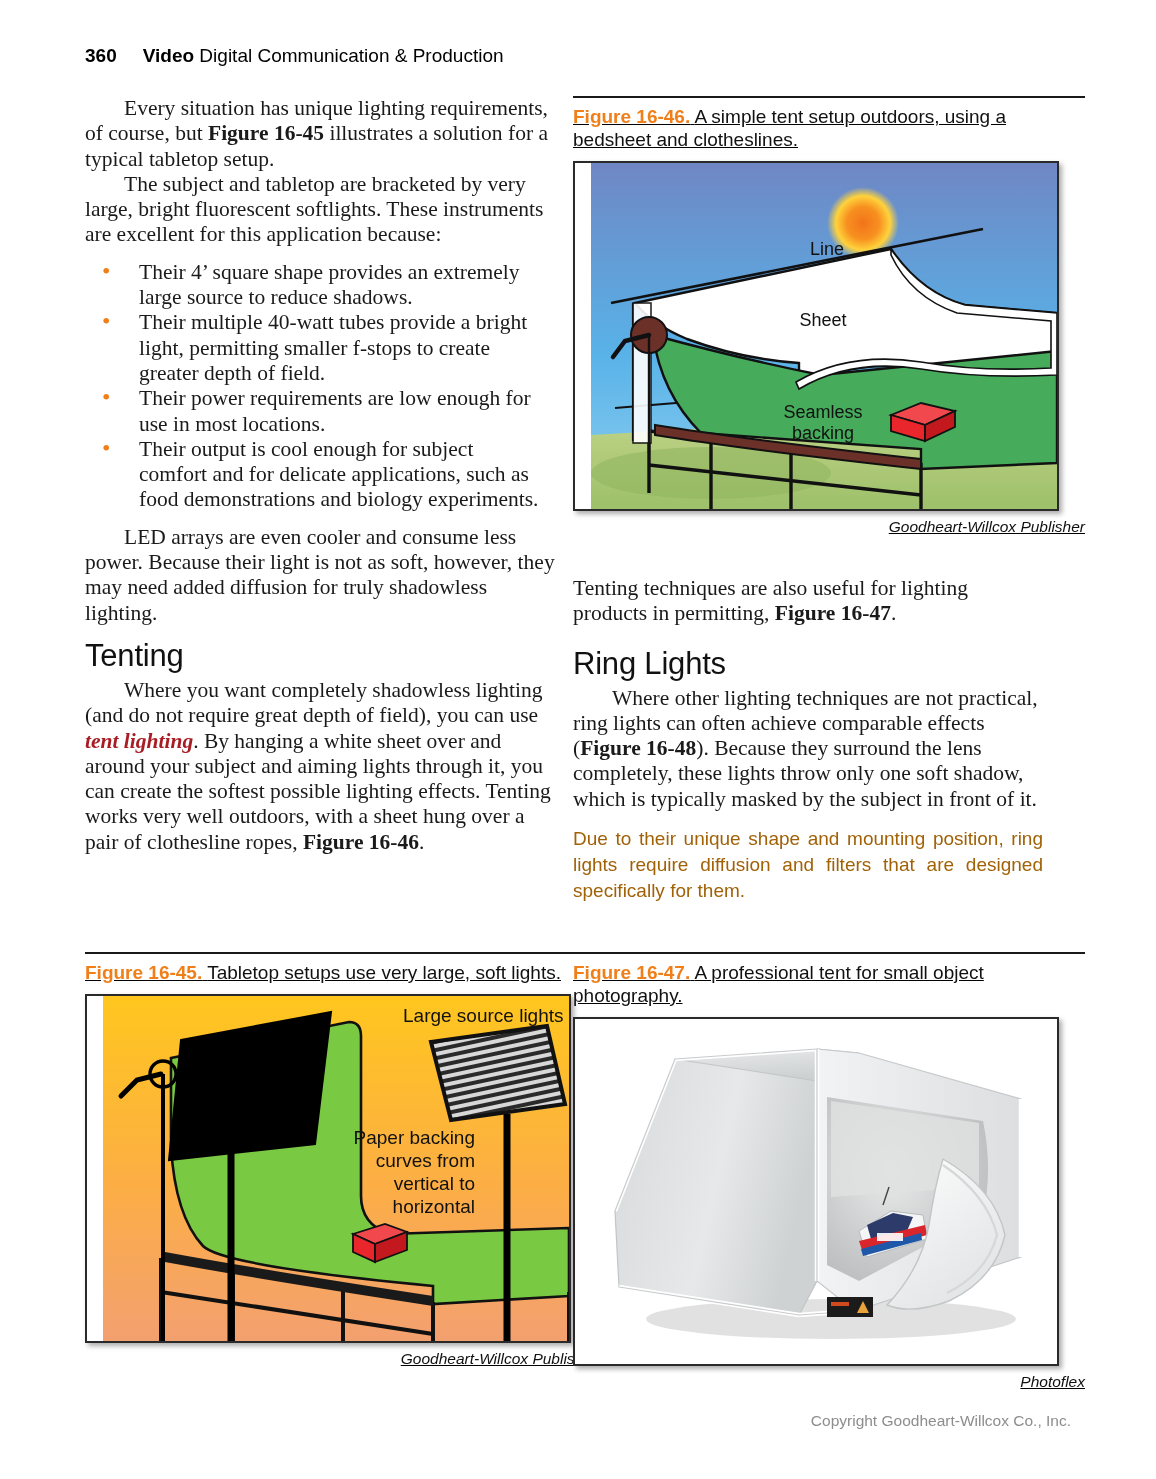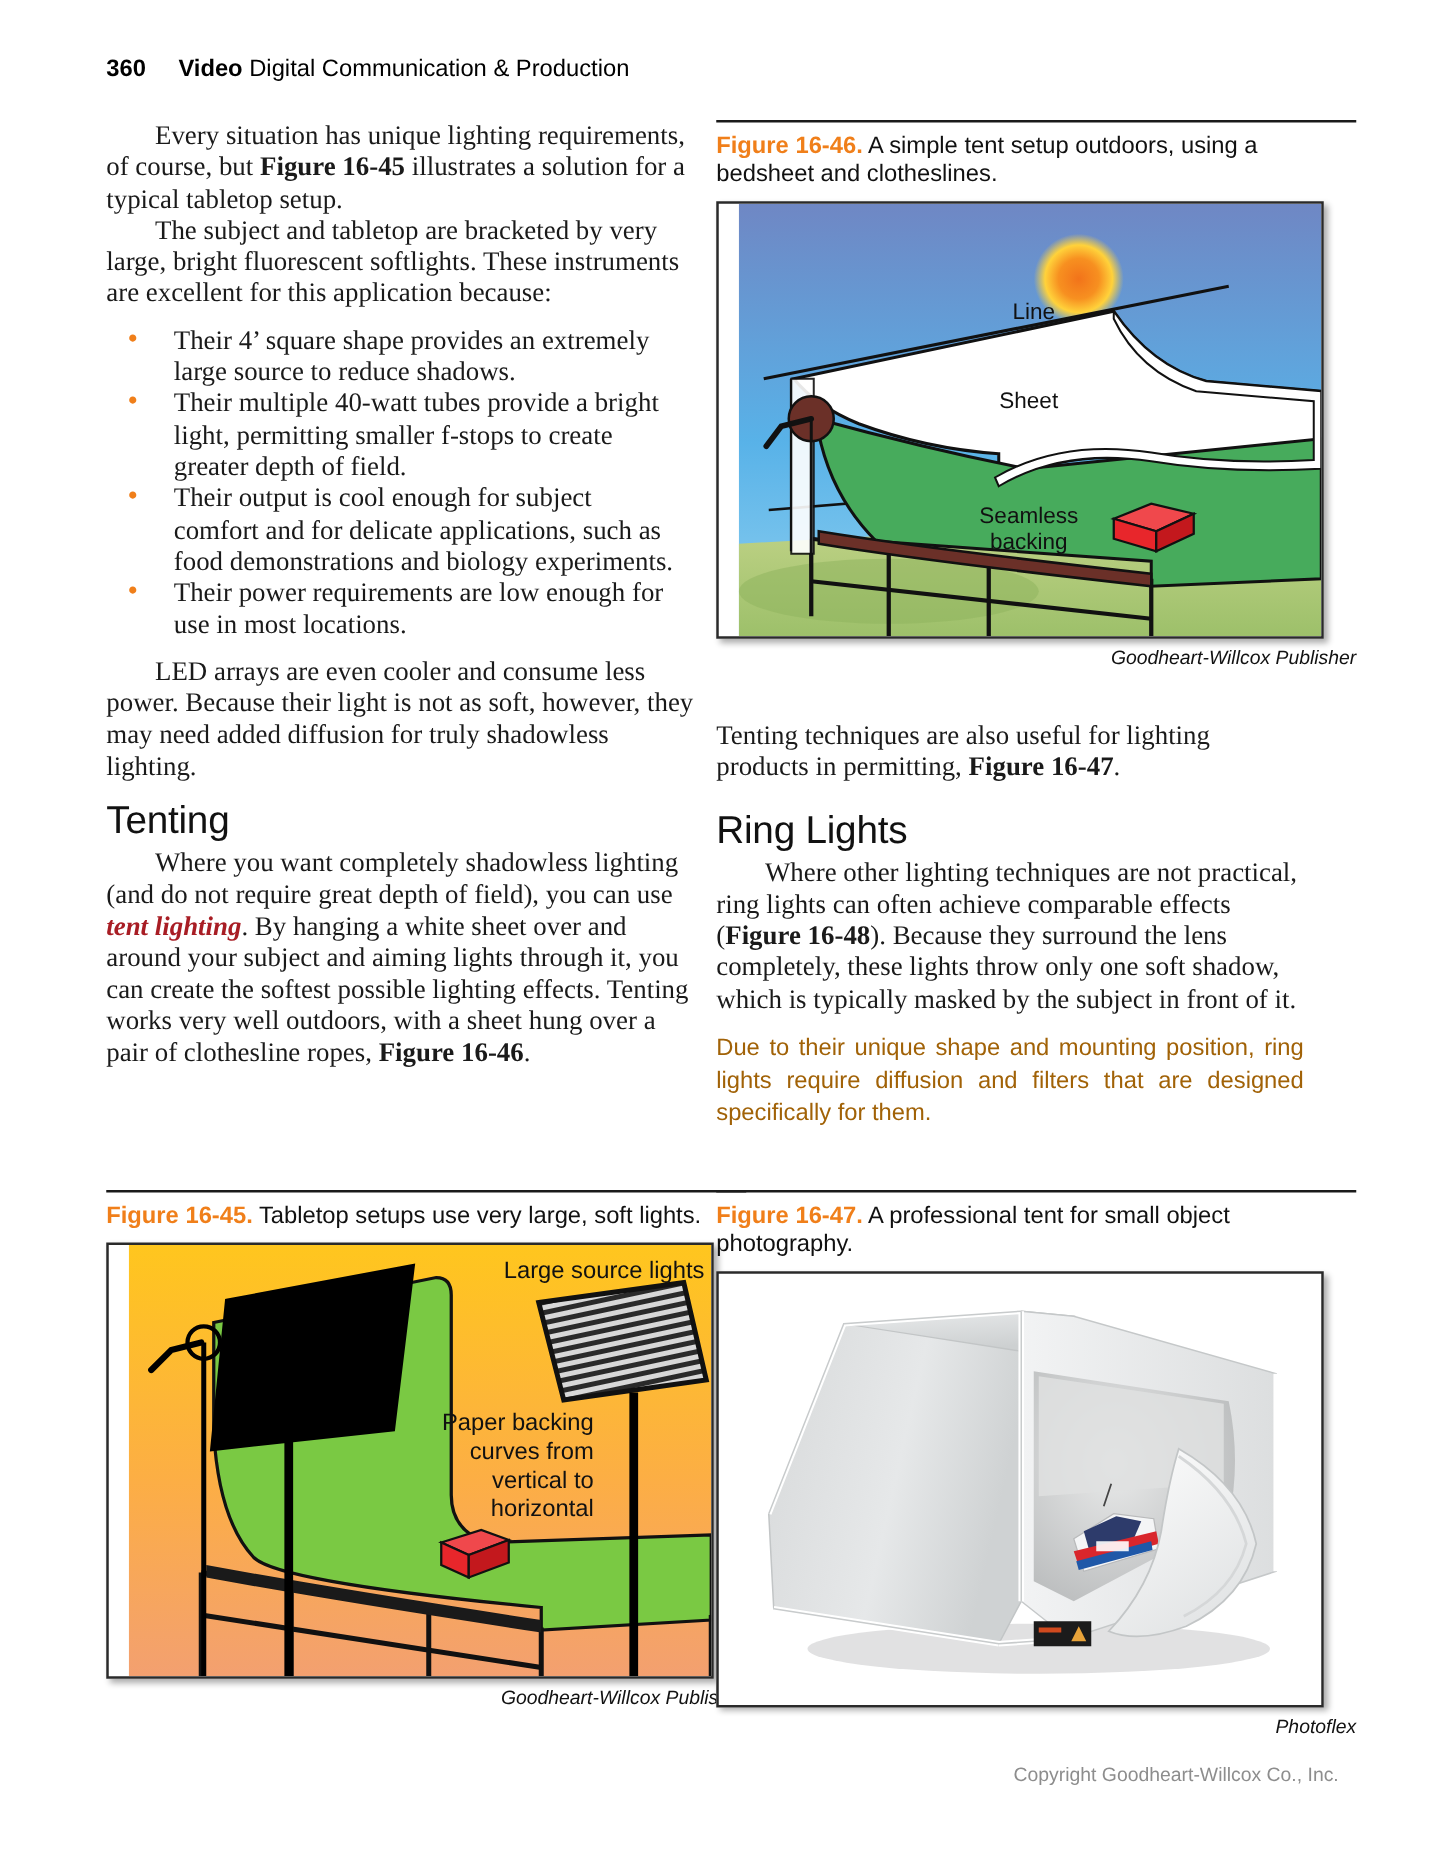--- a/index.html
+++ b/index.html
@@ -43,21 +43,21 @@
     font-weight:400;font-size:31px;line-height:34px;color:#111;
     margin:13px 0 5px 0;letter-spacing:-0.2px;
   }
 
   .note{
     font-family:"Liberation Sans",sans-serif;
     color:#a16207;font-size:19px;line-height:26px;text-align:justify;margin-top:14px;
   }
 
   
-  .figure{position:absolute;width:512px;}
+  .figure{position:absolute;width:512px;text-decoration:underline;}
   .figrule{height:0;border-top:2.4px solid #1a1a1a;margin-bottom:7px;}
   .figcap{font-family:"Liberation Sans",sans-serif;font-size:19px;line-height:23px;color:#111;margin-bottom:10px;}
   .figcap .lbl{color:#f07f1a;font-weight:bold;}
   .credit{font-family:"Liberation Sans",sans-serif;font-style:italic;font-size:15.5px;color:#111;text-align:right;margin-top:7px;}
   .figbox{position:relative;width:466px;height:330px;border:2px solid #2a2a2a;box-shadow:3px 3px 5px rgba(0,0,0,.33);overflow:hidden;background:#fff;padding-left:16px;}
   .figbox svg{display:block;width:100%;height:100%;}
 
   .copyright{position:absolute;left:0;top:1412px;width:1071px;text-align:right;
     font-family:"Liberation Sans",sans-serif;font-size:15.5px;color:#8d8d8d;}
 </style>
@@ -72,22 +72,22 @@
 
   <div class="col col-left">
 
     <p class="body"><span>Every situation has unique lighting requirements, of course, but </span><b>Figure 16-45</b><span> illustrates a solution for a typical tabletop setup.</span></p>
 
     <p class="body">The subject and tabletop are bracketed by very large, bright fluorescent softlights. These instruments are excellent for this application because:</p>
 
     <ul class="bullets">
       <li>Their 4’ square shape provides an extremely large source to reduce shadows.</li>
       <li>Their multiple 40-watt tubes provide a bright light, permitting smaller f-stops to create greater depth of field.</li>
+      <li>Their power requirements are low enough for use in most locations.</li>
       <li>Their output is cool enough for subject comfort and for delicate applications, such as food demonstrations and biology experiments.</li>
-      <li>Their power requirements are low enough for use in most locations.</li>
     </ul>
 
     <p class="body">LED arrays are even cooler and consume less power. Because their light is not as soft, however, they may need added diffusion for truly shadowless lighting.</p>
 
     <h2 class="sect">Tenting</h2>
 
     <p class="body"><span>Where you want completely shadowless lighting (and do not require great depth of field), you can use </span><span class="term">tent lighting</span><span>. By hanging a white sheet over and around your subject and aiming lights through it, you can create the softest possible lighting effects. Tenting works very well outdoors, with a sheet hung over a pair of clothesline ropes, </span><b>Figure 16-46</b><span>.</span></p>
   </div>
 
   <div class="col col-right" style="top:576px;">

